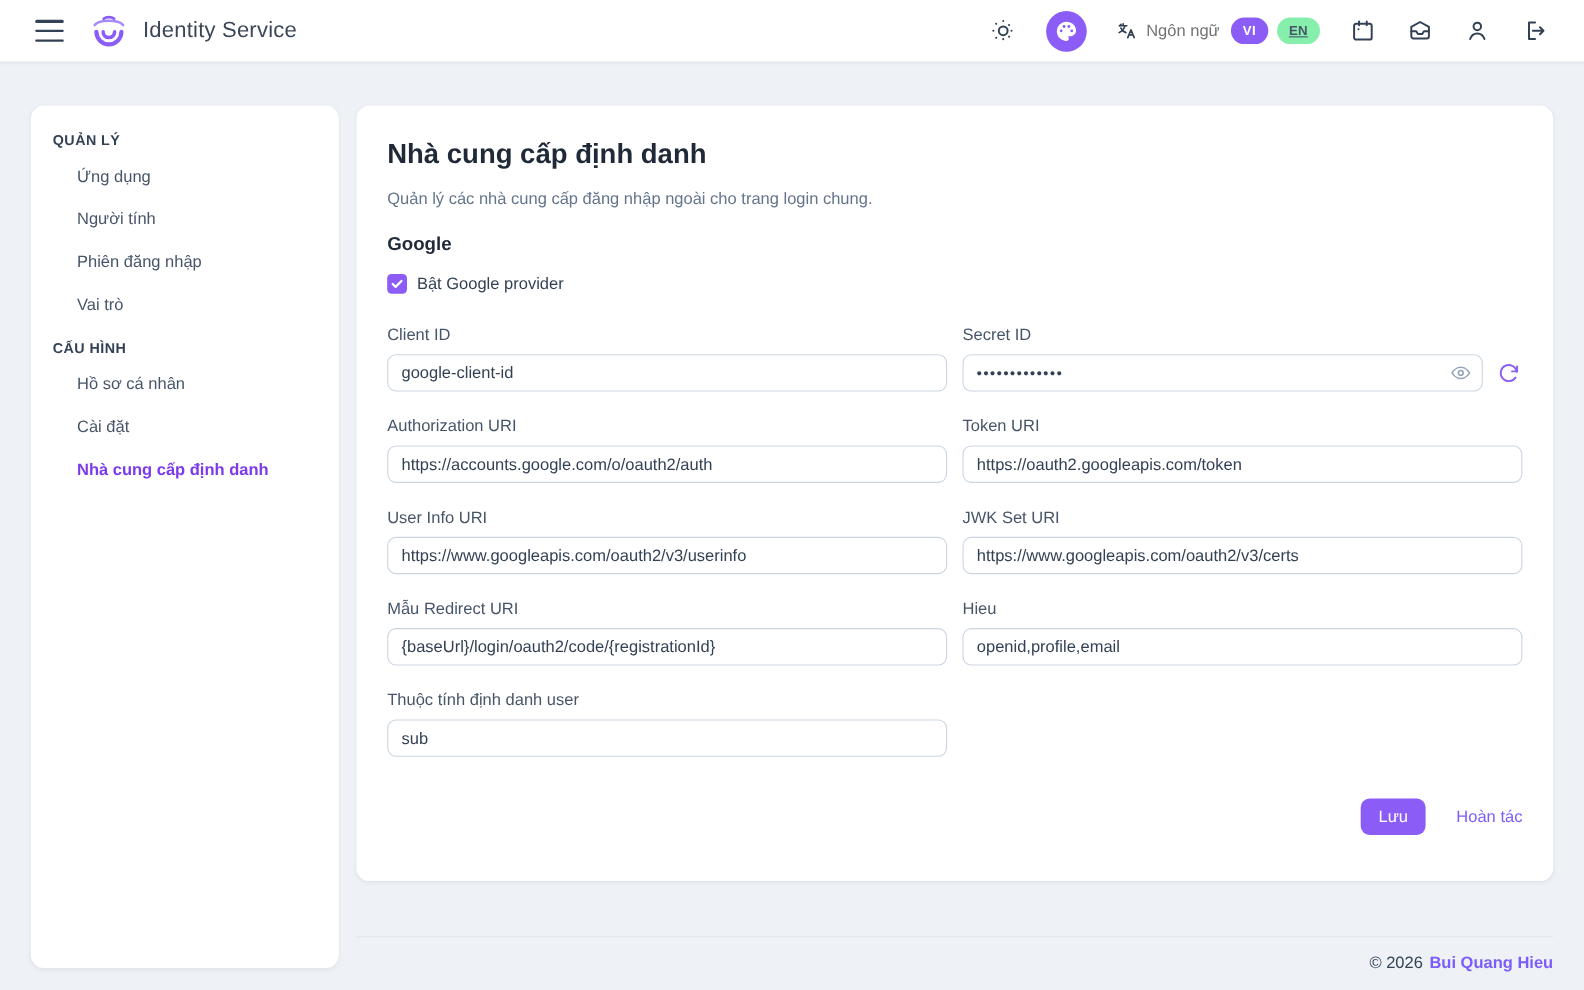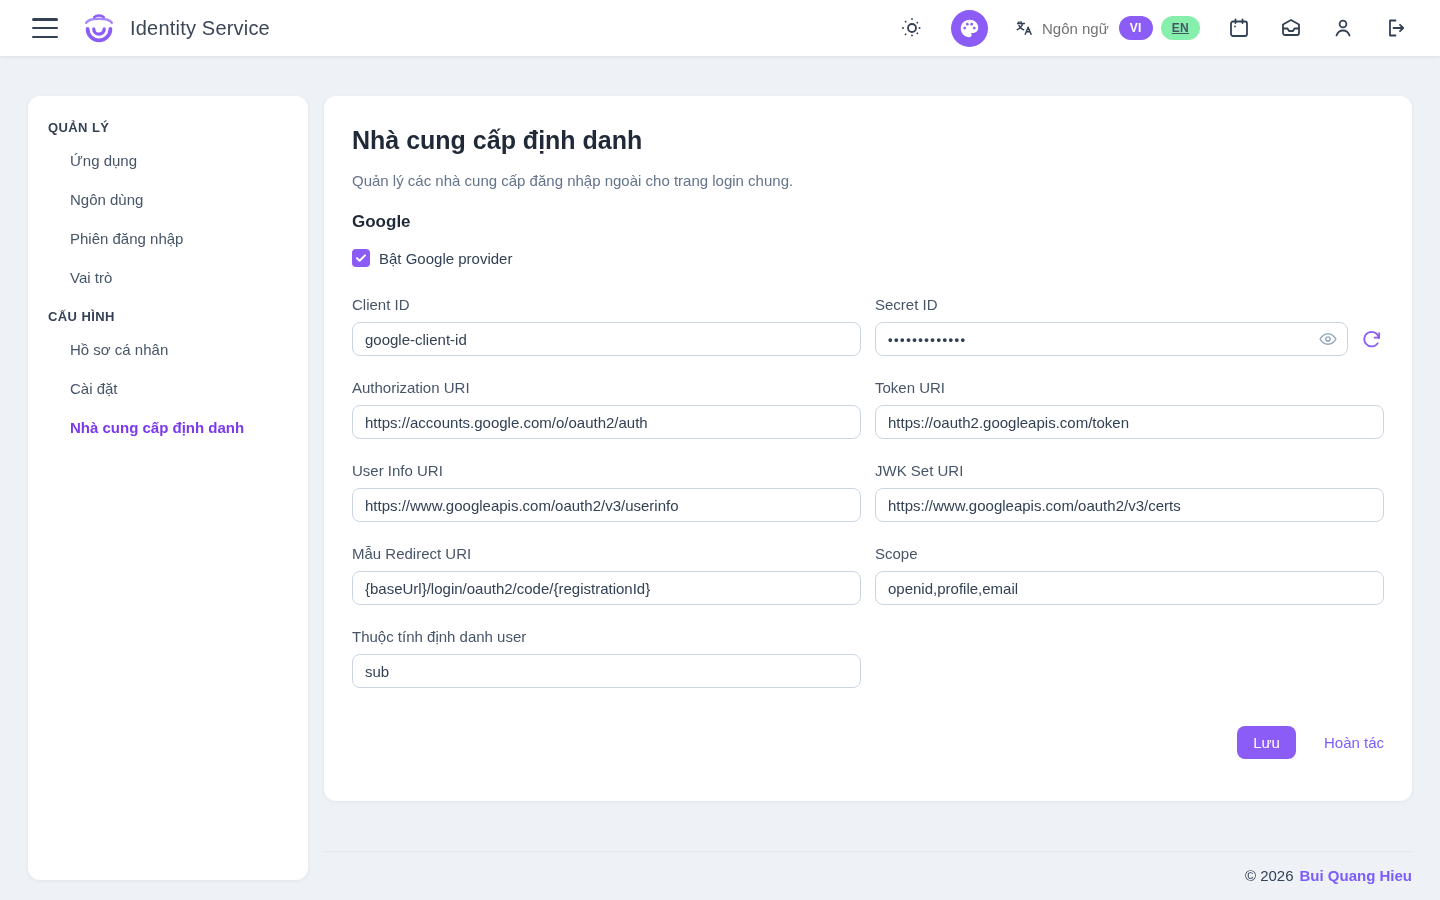--- a/index.html
+++ b/index.html
@@ -180,21 +180,21 @@
       </svg>
     </div>
   </div>
 </div>
 
 <div class="layout">
 
   <div class="sidebar">
     <div class="side-section-title">QUẢN LÝ</div>
     <div class="side-item">Ứng dụng</div>
-    <div class="side-item">Ngôn dùng</div>
+    <div class="side-item">Người tính</div>
     <div class="side-item">Phiên đăng nhập</div>
     <div class="side-item">Vai trò</div>
     <div class="side-section-title">CẤU HÌNH</div>
     <div class="side-item">Hồ sơ cá nhân</div>
     <div class="side-item">Cài đặt</div>
     <div class="side-item active">Nhà cung cấp định danh</div>
   </div>
 
   <div class="main-col">
     <div class="card">
@@ -255,21 +255,21 @@
         <div>
           <label class="field-label">JWK Set URI</label>
           <input class="text-input" type="text" value="https://www.googleapis.com/oauth2/v3/certs" style="">
         </div>
 
         <div>
           <label class="field-label">Mẫu Redirect URI</label>
           <input class="text-input" type="text" value="{baseUrl}/login/oauth2/code/{registrationId}" style="">
         </div>
         <div>
-          <label class="field-label">Scope</label>
+          <label class="field-label">Hieu</label>
           <input class="text-input" type="text" value="openid,profile,email" style="">
         </div>
 
         <div>
           <label class="field-label">Thuộc tính định danh user</label>
           <input class="text-input" type="text" value="sub" style="">
         </div>
         <div></div>
       </div>
 

